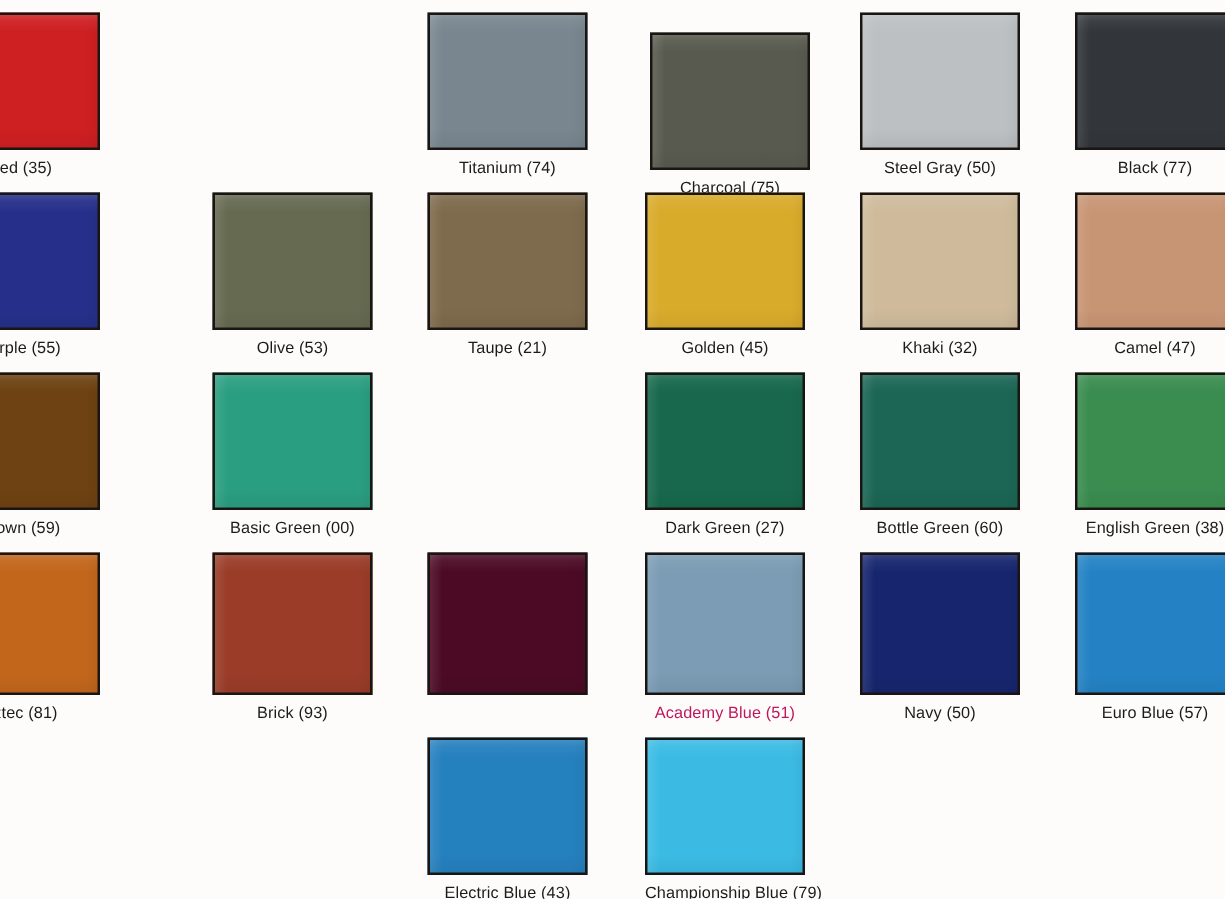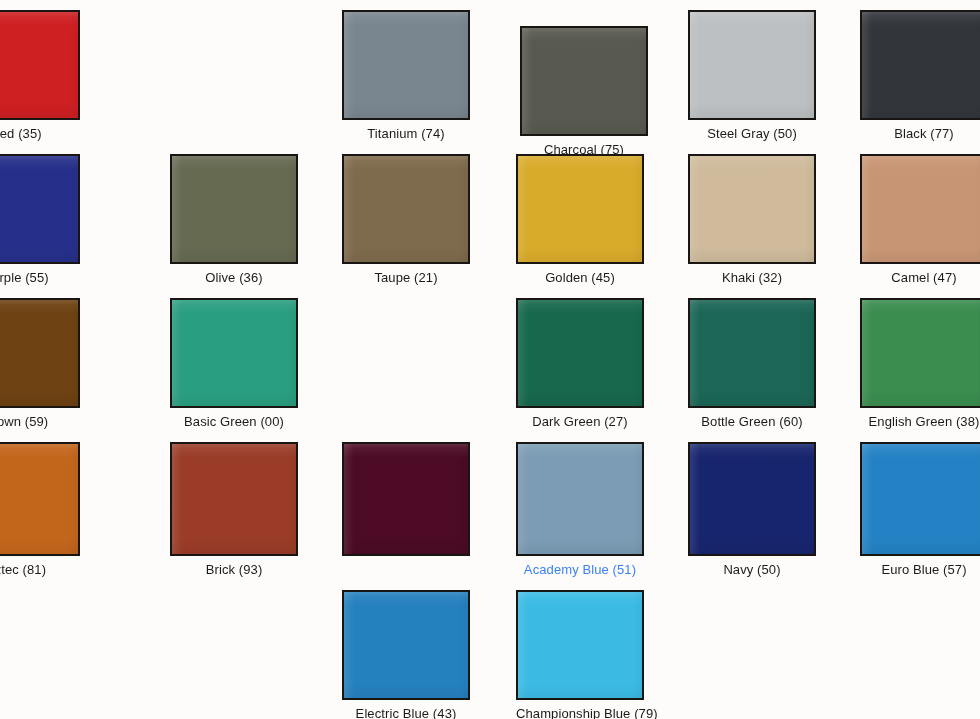--- a/index.html
+++ b/index.html
@@ -97,21 +97,21 @@
     <div class="swatch-cell" style="left: 860px; top: 10px;">
       <div class="swatch-chip" style="background: rgb(50, 54, 59); border-color: rgb(25, 21, 18);"></div>
       <div class="swatch-label" style="color: rgb(27, 27, 27);">Black (77)</div>
     </div>
     <div class="swatch-cell" style="left: -48px; top: 154px;">
       <div class="swatch-chip" style="background: rgb(38, 48, 138); border-color: rgb(25, 21, 18);"></div>
       <div class="swatch-label" style="color: rgb(27, 27, 27);">Purple (55)</div>
     </div>
     <div class="swatch-cell" style="left: 170px; top: 154px;">
       <div class="swatch-chip" style="background: rgb(102, 106, 81); border-color: rgb(25, 21, 18);"></div>
-      <div class="swatch-label" style="color: rgb(27, 27, 27);">Olive (36)</div>
+      <div class="swatch-label" style="color: rgb(27, 27, 27);">Olive (53)</div>
     </div>
     <div class="swatch-cell" style="left: 342px; top: 154px;">
       <div class="swatch-chip" style="background: rgb(126, 106, 76); border-color: rgb(25, 21, 18);"></div>
       <div class="swatch-label" style="color: rgb(27, 27, 27);">Taupe (21)</div>
     </div>
     <div class="swatch-cell" style="left: 516px; top: 154px;">
       <div class="swatch-chip" style="background: rgb(217, 171, 43); border-color: rgb(25, 21, 18);"></div>
       <div class="swatch-label" style="color: rgb(27, 27, 27);">Golden (45)</div>
     </div>
     <div class="swatch-cell" style="left: 688px; top: 154px;">
@@ -149,21 +149,21 @@
     <div class="swatch-cell" style="left: 170px; top: 442px;">
       <div class="swatch-chip tall" style="background: rgb(154, 60, 40); border-color: rgb(25, 21, 18);"></div>
       <div class="swatch-label" style="color: rgb(27, 27, 27);">Brick (93)</div>
     </div>
     <div class="swatch-cell" style="left: 342px; top: 442px;">
       <div class="swatch-chip tall" style="background: rgb(76, 10, 36); border-color: rgb(25, 21, 18);"></div>
       <div class="swatch-label" style="color: rgb(27, 27, 27); margin-top: 35px;">Wine (66)</div>
     </div>
     <div class="swatch-cell" style="left: 516px; top: 442px;">
       <div class="swatch-chip tall" style="background: rgb(123, 156, 180); border-color: rgb(25, 21, 18);"></div>
-      <div class="swatch-label" style="color: #3b82f6;">Academy Blue (51)</div>
+      <div class="swatch-label" style="color: #be185d;">Academy Blue (51)</div>
     </div>
     <div class="swatch-cell" style="left: 688px; top: 442px;">
       <div class="swatch-chip tall" style="background: rgb(23, 37, 110); border-color: rgb(25, 21, 18);"></div>
       <div class="swatch-label" style="color: rgb(27, 27, 27);">Navy (50)</div>
     </div>
     <div class="swatch-cell" style="left: 860px; top: 442px;">
       <div class="swatch-chip tall" style="background: rgb(36, 130, 196); border-color: rgb(25, 21, 18);"></div>
       <div class="swatch-label" style="color: rgb(27, 27, 27);">Euro Blue (57)</div>
     </div>
     <div class="swatch-cell" style="left: 342px; top: 590px;">

